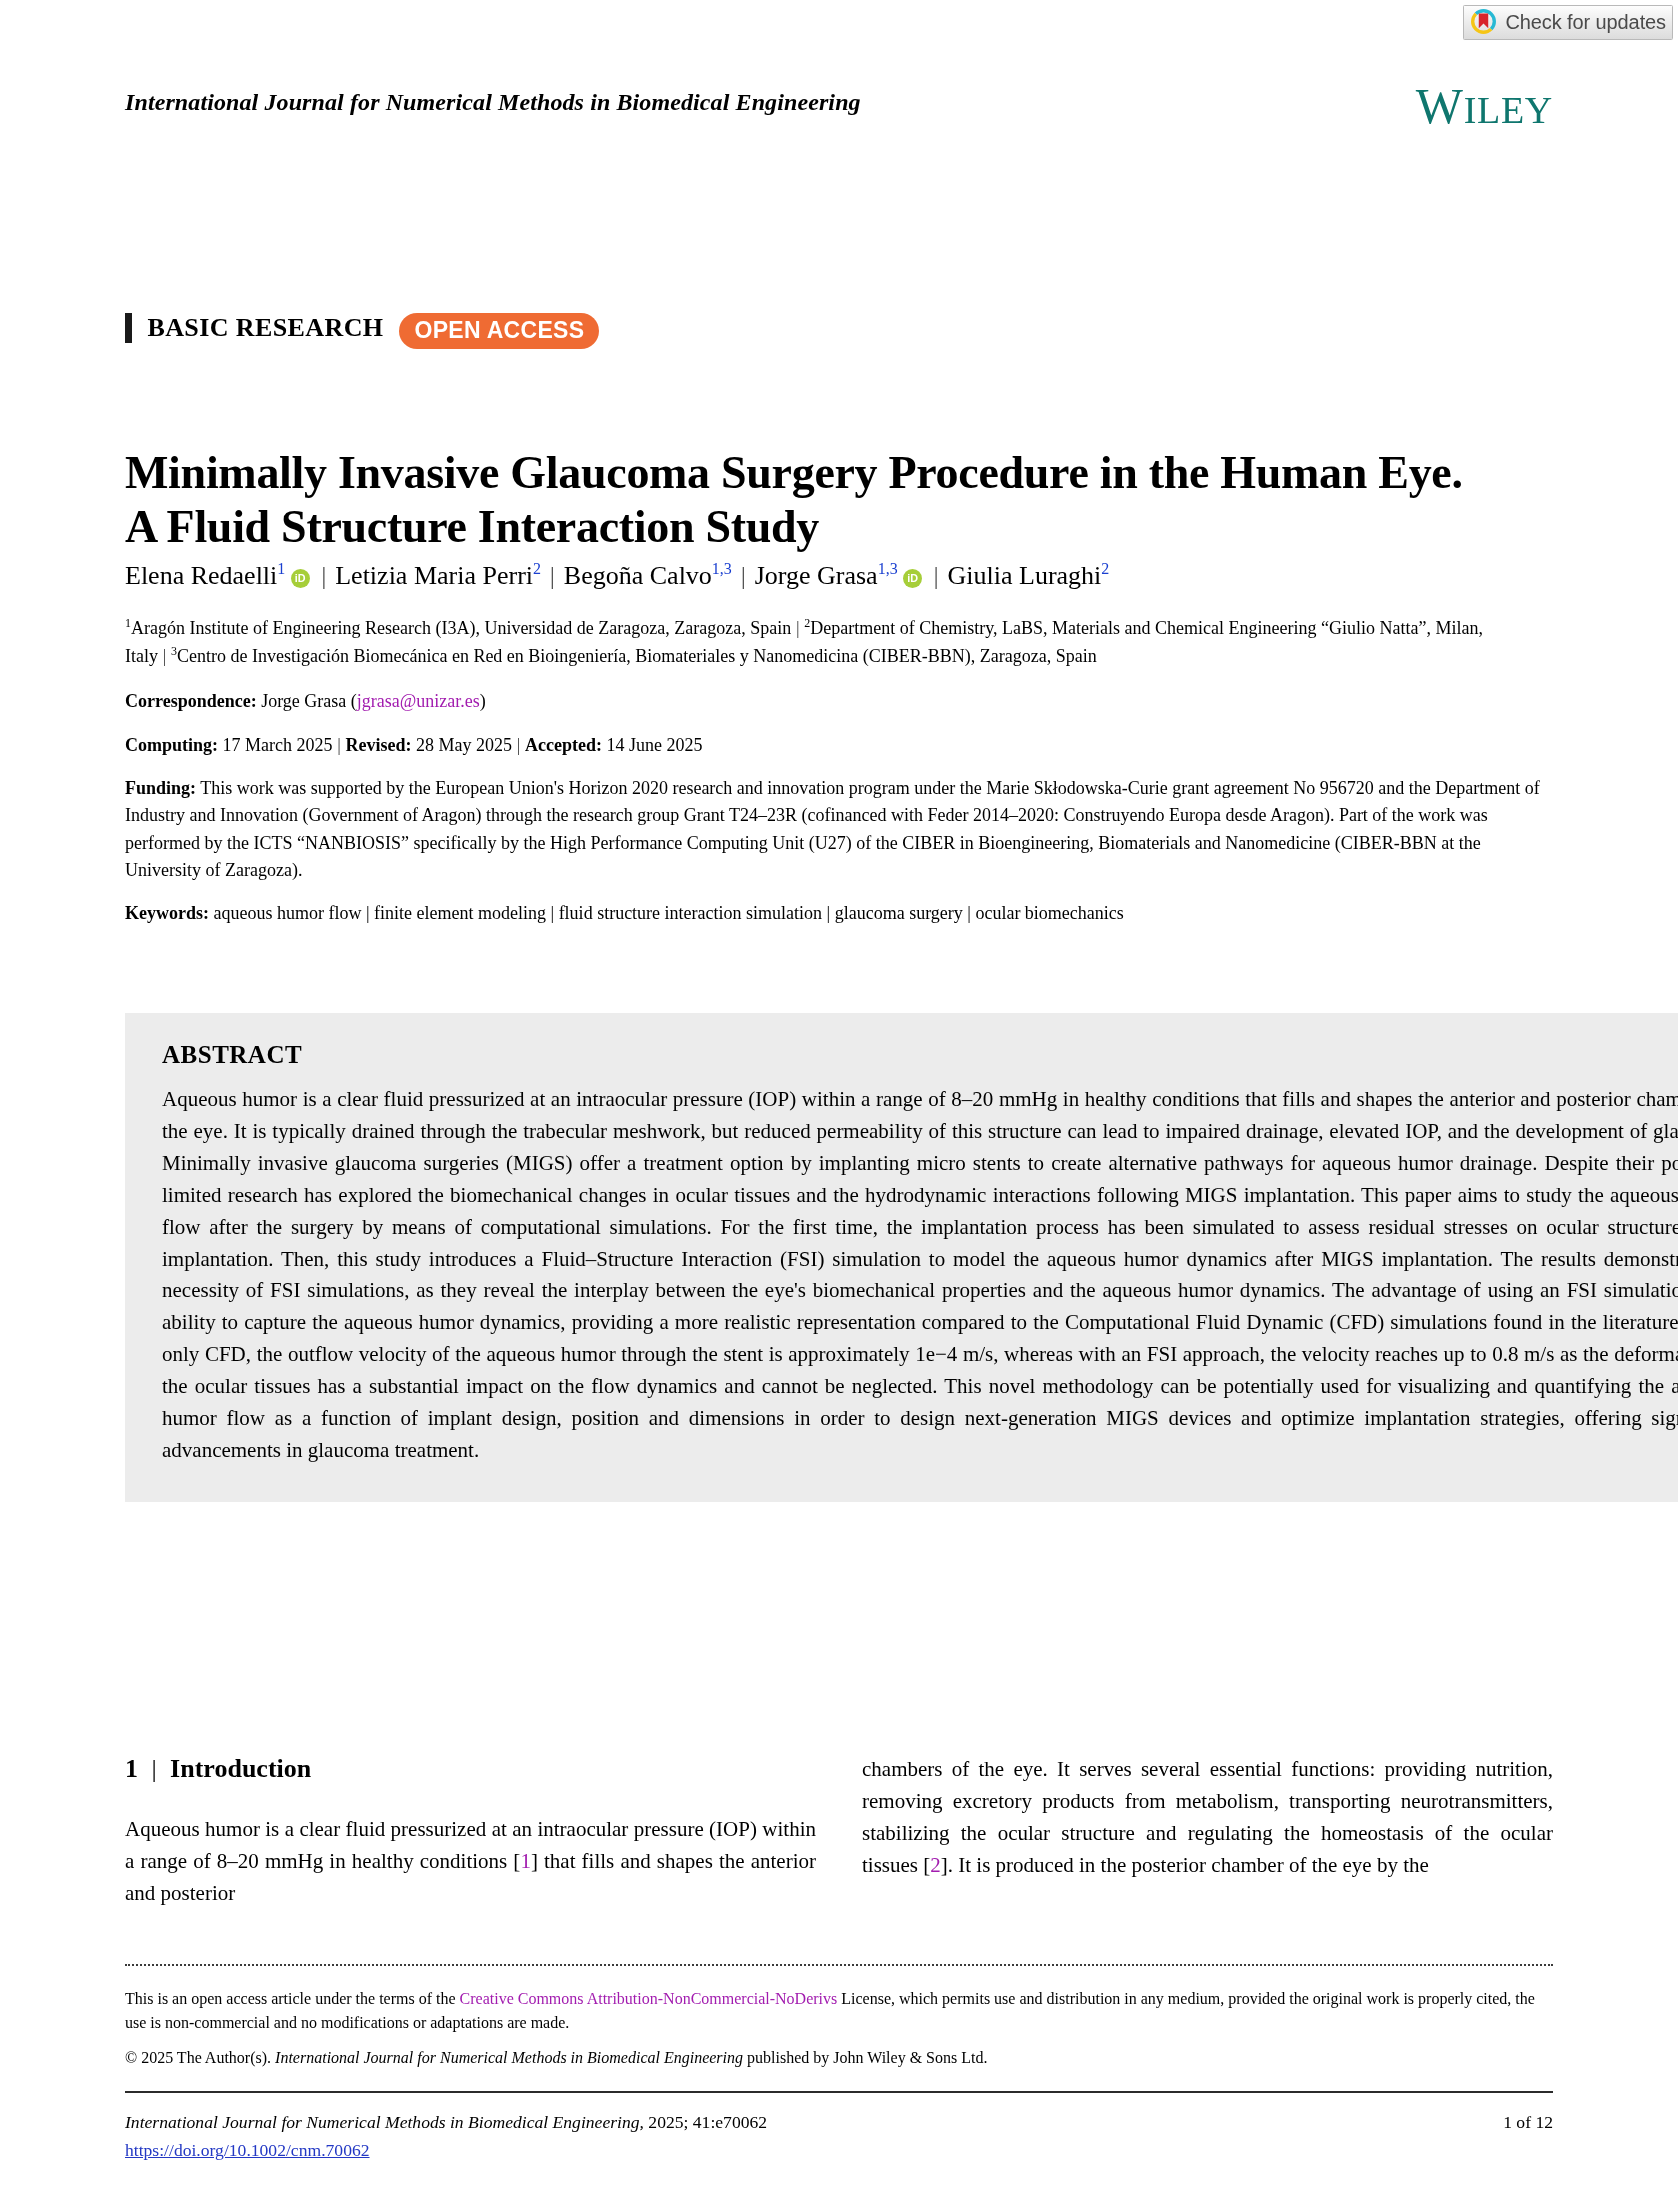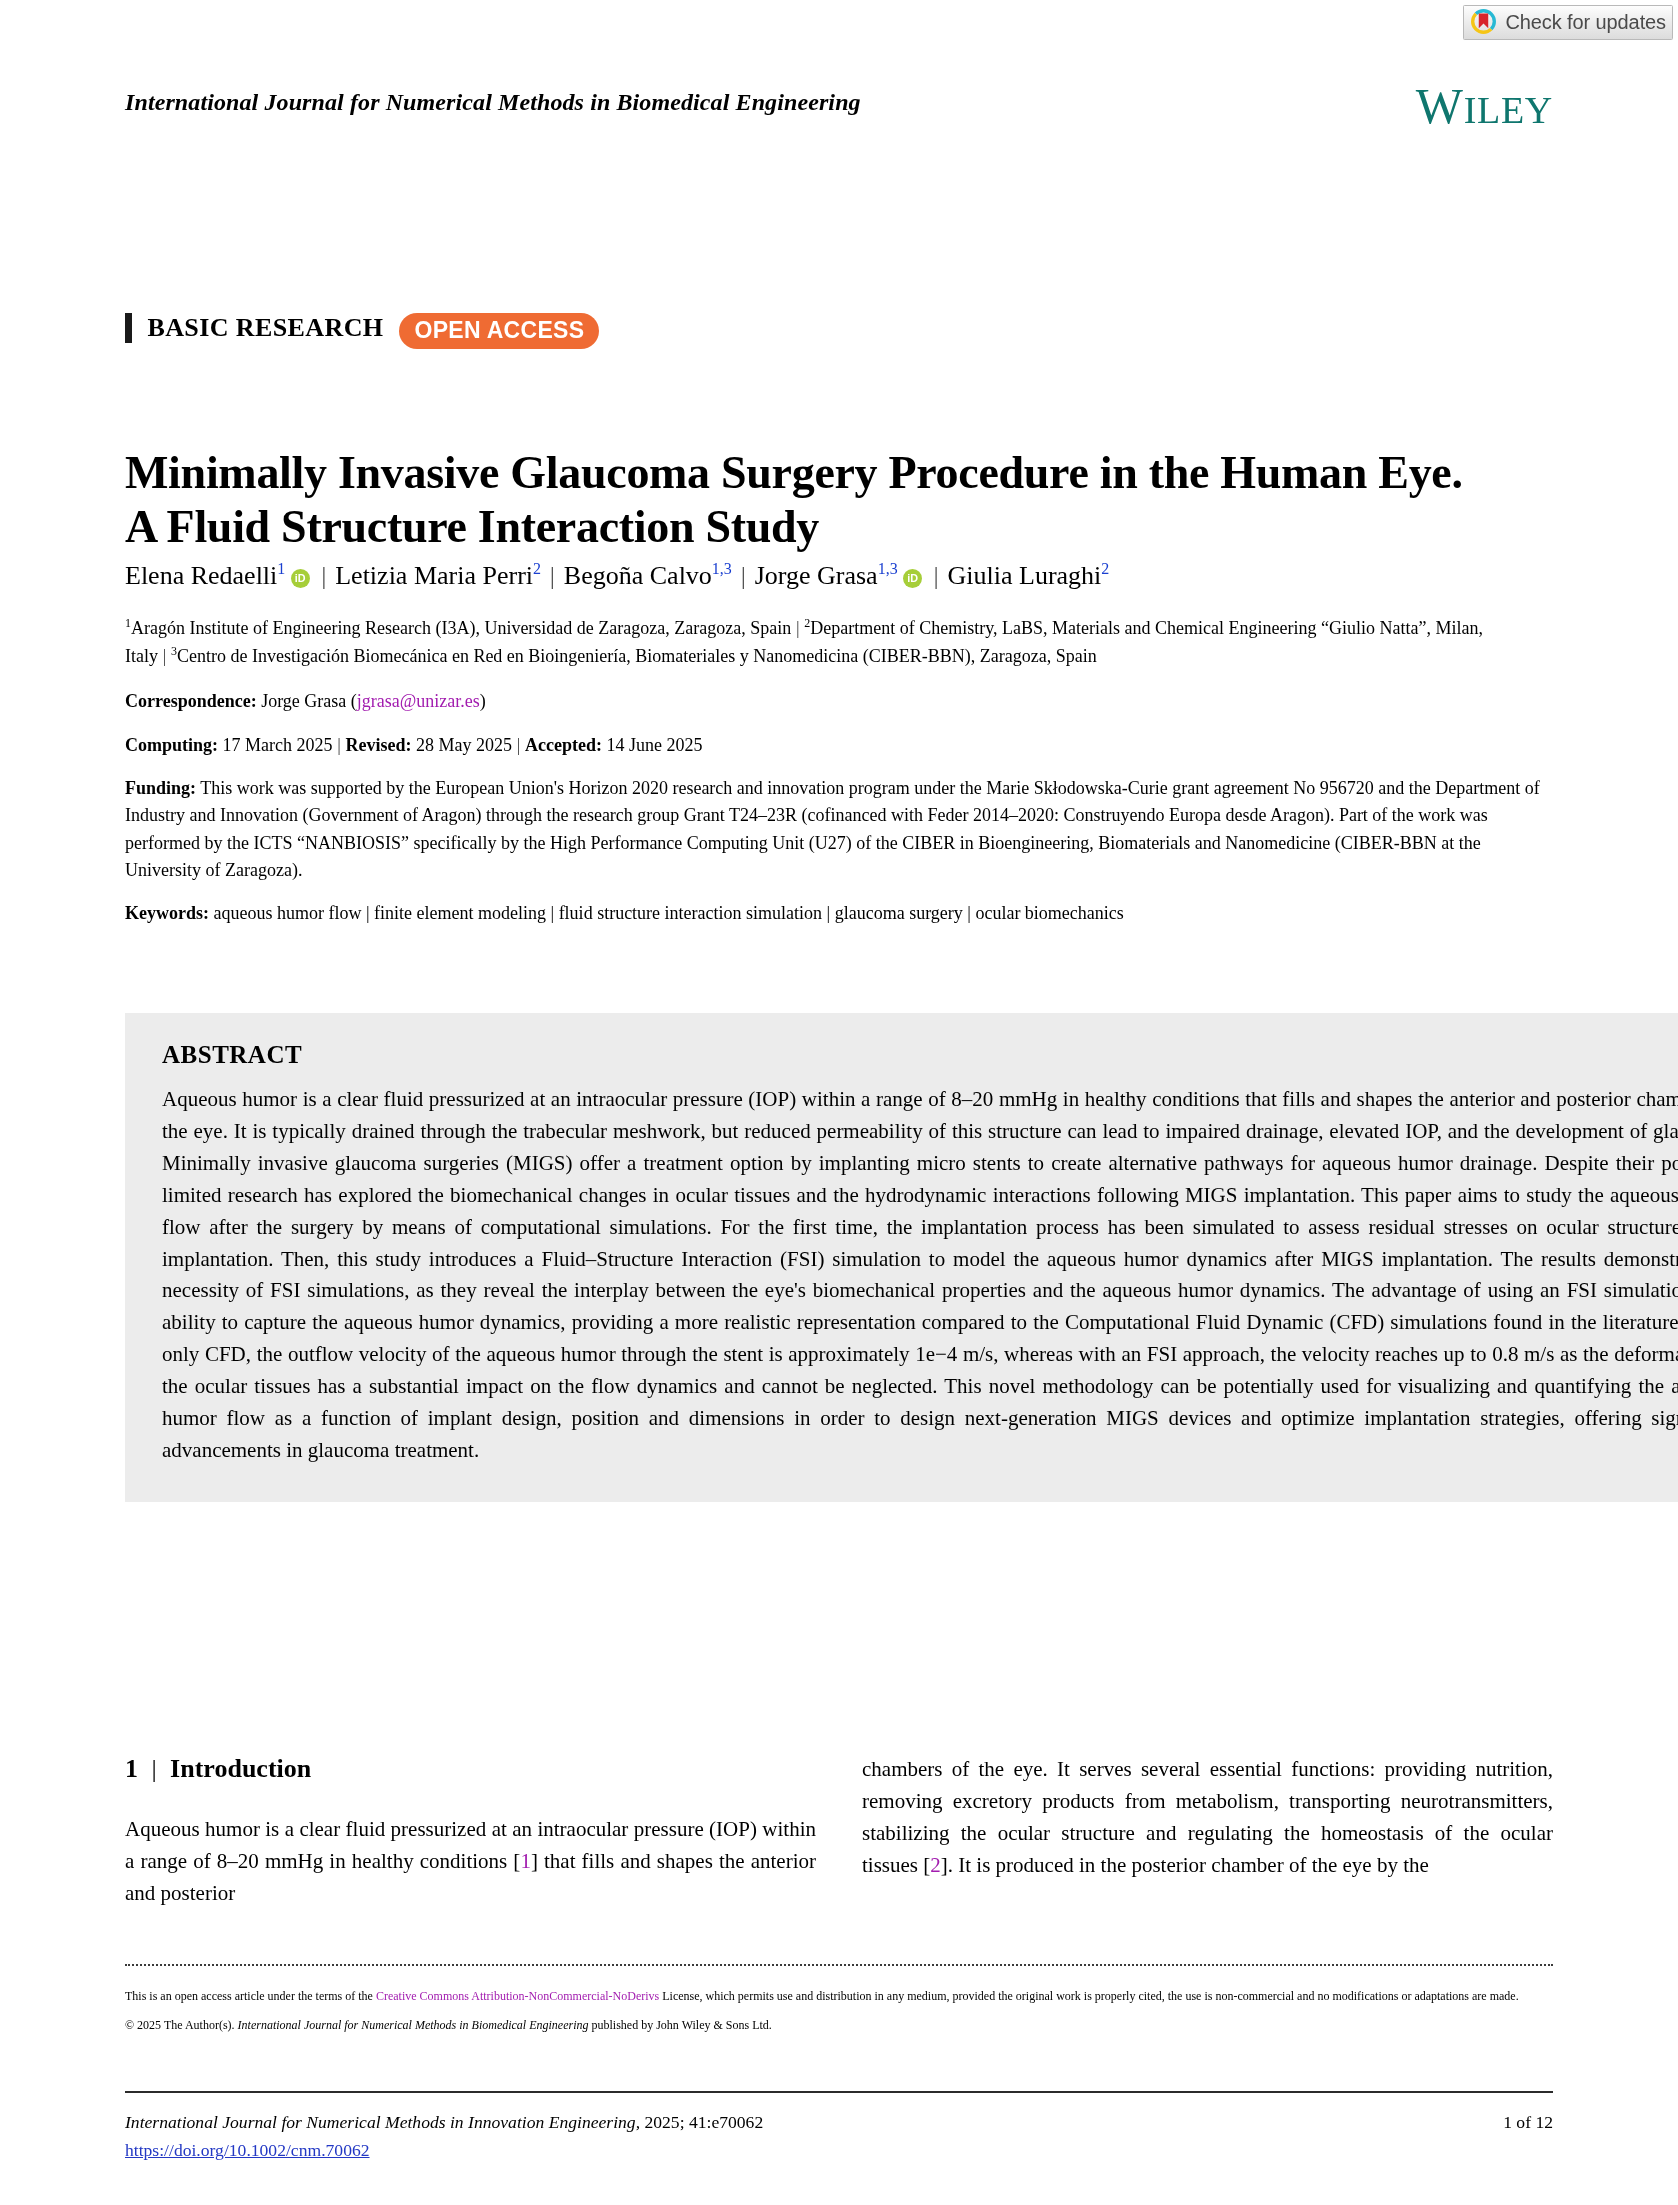--- a/index.html
+++ b/index.html
@@ -239,21 +239,21 @@
     top: 1964px;
     width: 1428px;
     height: 0;
     border-top: 2.7px dotted #3a3a3a;
   }
   .footnote {
     position: absolute;
     left: 125px;
     top: 1987px;
     width: 1428px;
-    font-size: 12px;
+    font-size: 16px;
     line-height: 1.5;
   }
   .footnote p { margin: 0 0 10.8px 0; }
   .footnote p:last-child { margin-bottom: 0; }
   .footnote i { font-style: italic; }
 
   
   .foot-rule {
     position: absolute;
     left: 125px;
@@ -340,18 +340,18 @@
 
   <div class="dotted-rule"></div>
 
   <div class="footnote">
     <p><span>This is an open access article under the terms of the </span><a class="link-plain" href="#">Creative Commons Attribution-NonCommercial-NoDerivs</a><span> License, which permits use and distribution in any medium, provided the original work is properly cited, the use is non-commercial and no modifications or adaptations are made.</span></p>
     <p><span>© 2025 The Author(s). </span><i>International Journal for Numerical Methods in Biomedical Engineering</i><span> published by John Wiley &amp; Sons Ltd.</span></p>
   </div>
 
   <div class="foot-rule"></div>
   <div class="footer">
-    <div class="f-left"><span>International Journal for Numerical Methods in Innovation Engineering,</span><span class="f-plain"> 2025; 41:e70062</span><a class="f-doi" href="#">https://doi.org/10.1002/cnm.70062</a></div>
+    <div class="f-left"><span>International Journal for Numerical Methods in Biomedical Engineering,</span><span class="f-plain"> 2025; 41:e70062</span><a class="f-doi" href="#">https://doi.org/10.1002/cnm.70062</a></div>
     <div class="f-right">1 of 12</div>
   </div>
 
 </div>
 
 
 </body></html>

